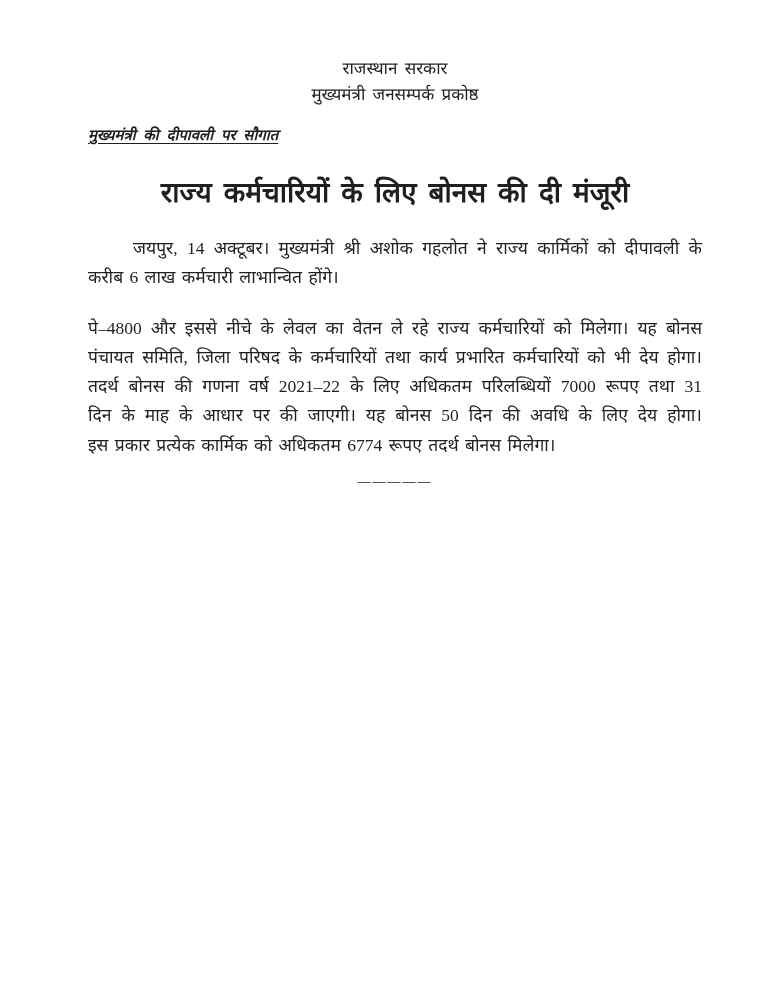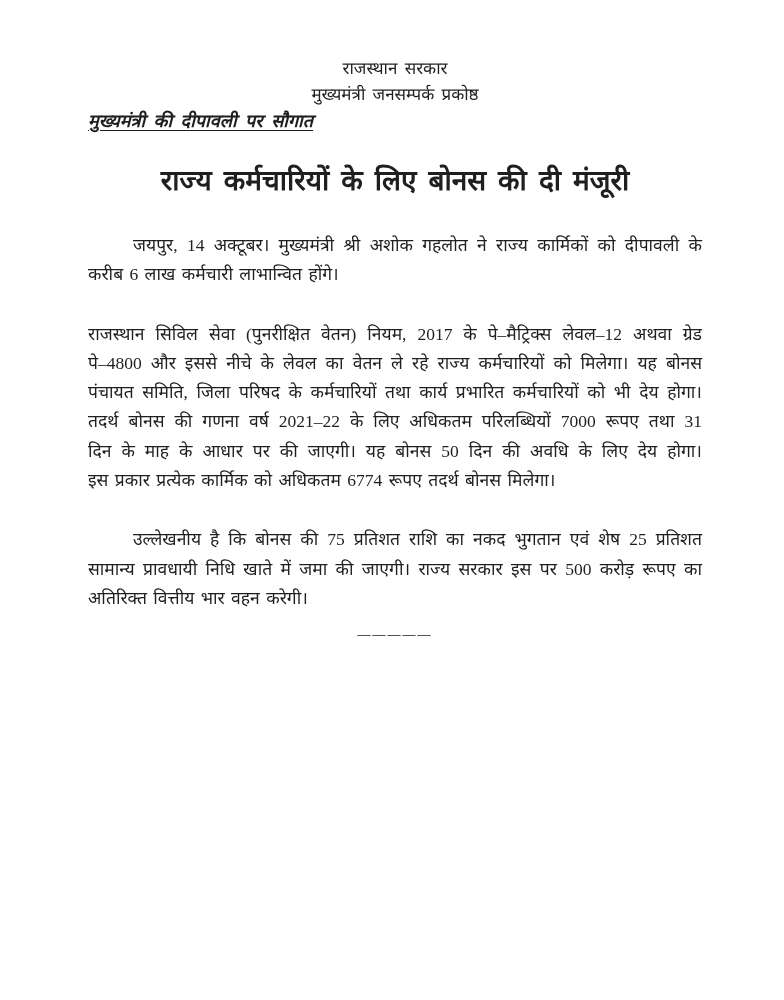--- a/index.html
+++ b/index.html
@@ -28,40 +28,41 @@
     top: 56px;
     width: 614px;
   }
   .org-header {
     text-align: center;
     font-size: 17px;
     line-height: 26px;
     word-spacing: 3px;
   }
   .kicker {
-    font-size: 18px;
+    margin-top: 16px;
+    font-size: 15px;
     font-weight: bold;
     font-style: italic;
     text-decoration: underline;
     text-underline-offset: 3px;
     word-spacing: 4px;
   }
   .title {
     margin: 29px 0 0 0;
     text-align: center;
     font-size: 28px;
     font-weight: bold;
     line-height: 40px;
     word-spacing: 5px;
   }
   .article {
     margin-top: 8px;
   }
   .para {
-    margin-top: 30px;
+    margin-top: 21px;
   }
   .line {
     font-size: 17.5px;
     line-height: 29.3px;
     word-spacing: 2px;
     text-align: justify;
     text-align-last: justify;
     white-space: normal;
   }
   .line.first {
@@ -93,30 +94,24 @@
     <div class="kicker">मुख्यमंत्री की दीपावली पर सौगात</div>
 
     <h1 class="title">राज्य कर्मचारियों के लिए बोनस की दी मंजूरी</h1>
 
     <div class="article" id="article">
         <div class="para">
           <div class="line first">जयपुर, 14 अक्टूबर। मुख्यमंत्री श्री अशोक गहलोत ने राज्य कार्मिकों को दीपावली के</div>
           <div class="line last">करीब 6 लाख कर्मचारी लाभान्वित होंगे।</div>
         </div>
         <div class="para">
-          <div class="line">राजस्थान सिविल सेवा (पुनरीक्षित वेतन) नियम, 2017 के पे–मैट्रिक्स लेवल–12 अथवा ग्रेड</div>
           <div class="line">पे–4800 और इससे नीचे के लेवल का वेतन ले रहे राज्य कर्मचारियों को मिलेगा। यह बोनस</div>
           <div class="line">पंचायत समिति, जिला परिषद के कर्मचारियों तथा कार्य प्रभारित कर्मचारियों को भी देय होगा।</div>
           <div class="line">तदर्थ बोनस की गणना वर्ष 2021–22 के लिए अधिकतम परिलब्धियों 7000 रूपए तथा 31</div>
           <div class="line">दिन के माह के आधार पर की जाएगी। यह बोनस 50 दिन की अवधि के लिए देय होगा।</div>
           <div class="line last">इस प्रकार प्रत्येक कार्मिक को अधिकतम 6774 रूपए तदर्थ बोनस मिलेगा।</div>
-        </div>
-        <div class="para">
-          <div class="line first">उल्लेखनीय है कि बोनस की 75 प्रतिशत राशि का नकद भुगतान एवं शेष 25 प्रतिशत</div>
-          <div class="line">सामान्य प्रावधायी निधि खाते में जमा की जाएगी। राज्य सरकार इस पर 500 करोड़ रूपए का</div>
-          <div class="line last">अतिरिक्त वित्तीय भार वहन करेगी।</div>
         </div>
       </div>
 
     <div class="end-divider">—————</div>
 
   </div>
 </div>
 
 </body></html>

